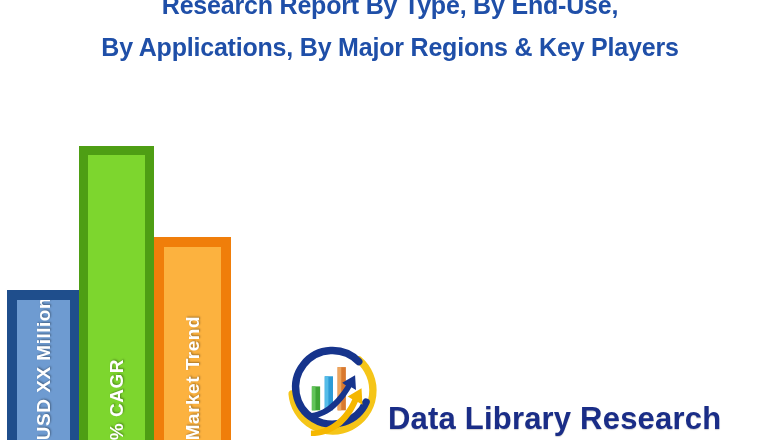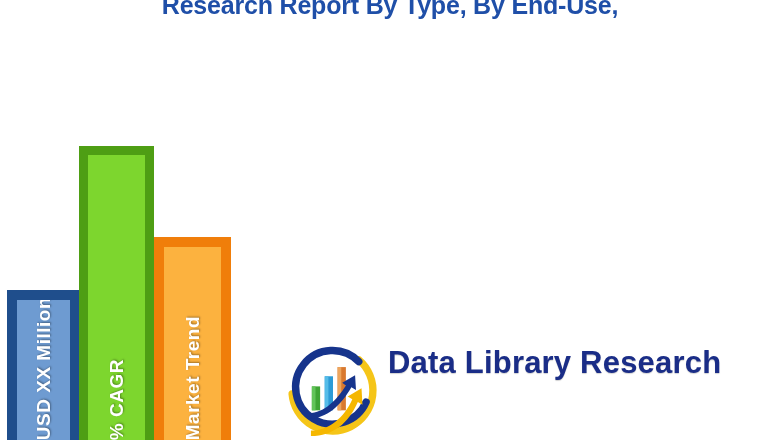--- a/index.html
+++ b/index.html
@@ -74,41 +74,42 @@
     border-color:#F07E0A;
     border-width:10px 10px 0 10px;
   }
 
   
   #logo{
     position:absolute;
     left:287px; top:345px;
     height:92px;
     display:flex;
-    align-items:flex-start;
+    align-items:flex-end;
   }
   #logo-mark{
     width:92px;height:92px;
     flex:0 0 92px;
   }
   #logo-text{
     color:#1A2D87;
     font-weight:bold;
     font-size:31px;
     letter-spacing:.2px;
     white-space:nowrap;
     margin-left:9px;
     text-shadow:0 1px 1px rgba(0,0,0,.18);
   }
 </style>
 </head>
 <body>
 
 <div id="headings">
   <div class="hline">Research Report By Type, By End-Use,</div>
+  <div class="hline">By Applications, By Major Regions &amp; Key Players</div>
 </div>
 
 <div id="chart">
 
   <div class="bar" id="bar-value">
     <span class="bar-label">USD XX Million</span>
   </div>
 
   <div class="bar" id="bar-cagr">
     <span class="bar-label">% CAGR</span>

